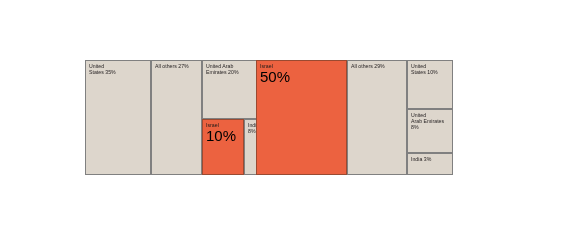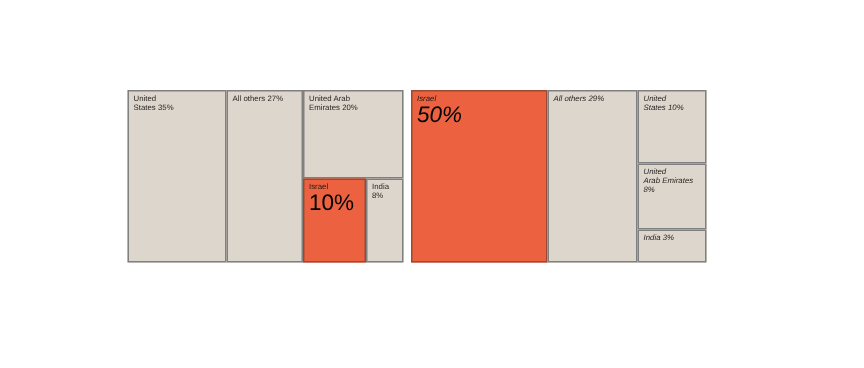--- a/index.html
+++ b/index.html
@@ -94,21 +94,21 @@
     <div class="cell highlight" style="left:117px; top:59px; width:42px; height:56px;">
       <div class="cell-label">Israel</div>
       <div class="cell-value-big">10%</div>
     </div>
 
     <div class="cell" style="left:159px; top:59px; width:25px; height:56px;">
       <div class="cell-label">India 8%</div>
     </div>
   </div>
 
-  <div class="treemap" style="left:274px; top:60px; width:166px; height:115px;font-style:italic;">
+  <div class="treemap" style="left:256px; top:60px; width:166px; height:115px;">
 
     <div class="cell highlight" style="left:0px; top:0px; width:91px; height:115px;">
       <div class="cell-label">Israel</div>
       <div class="cell-value-big">50%</div>
     </div>
 
     <div class="cell" style="left:91px; top:0px; width:60px; height:115px;">
       <div class="cell-label">All others 29%</div>
     </div>
 

